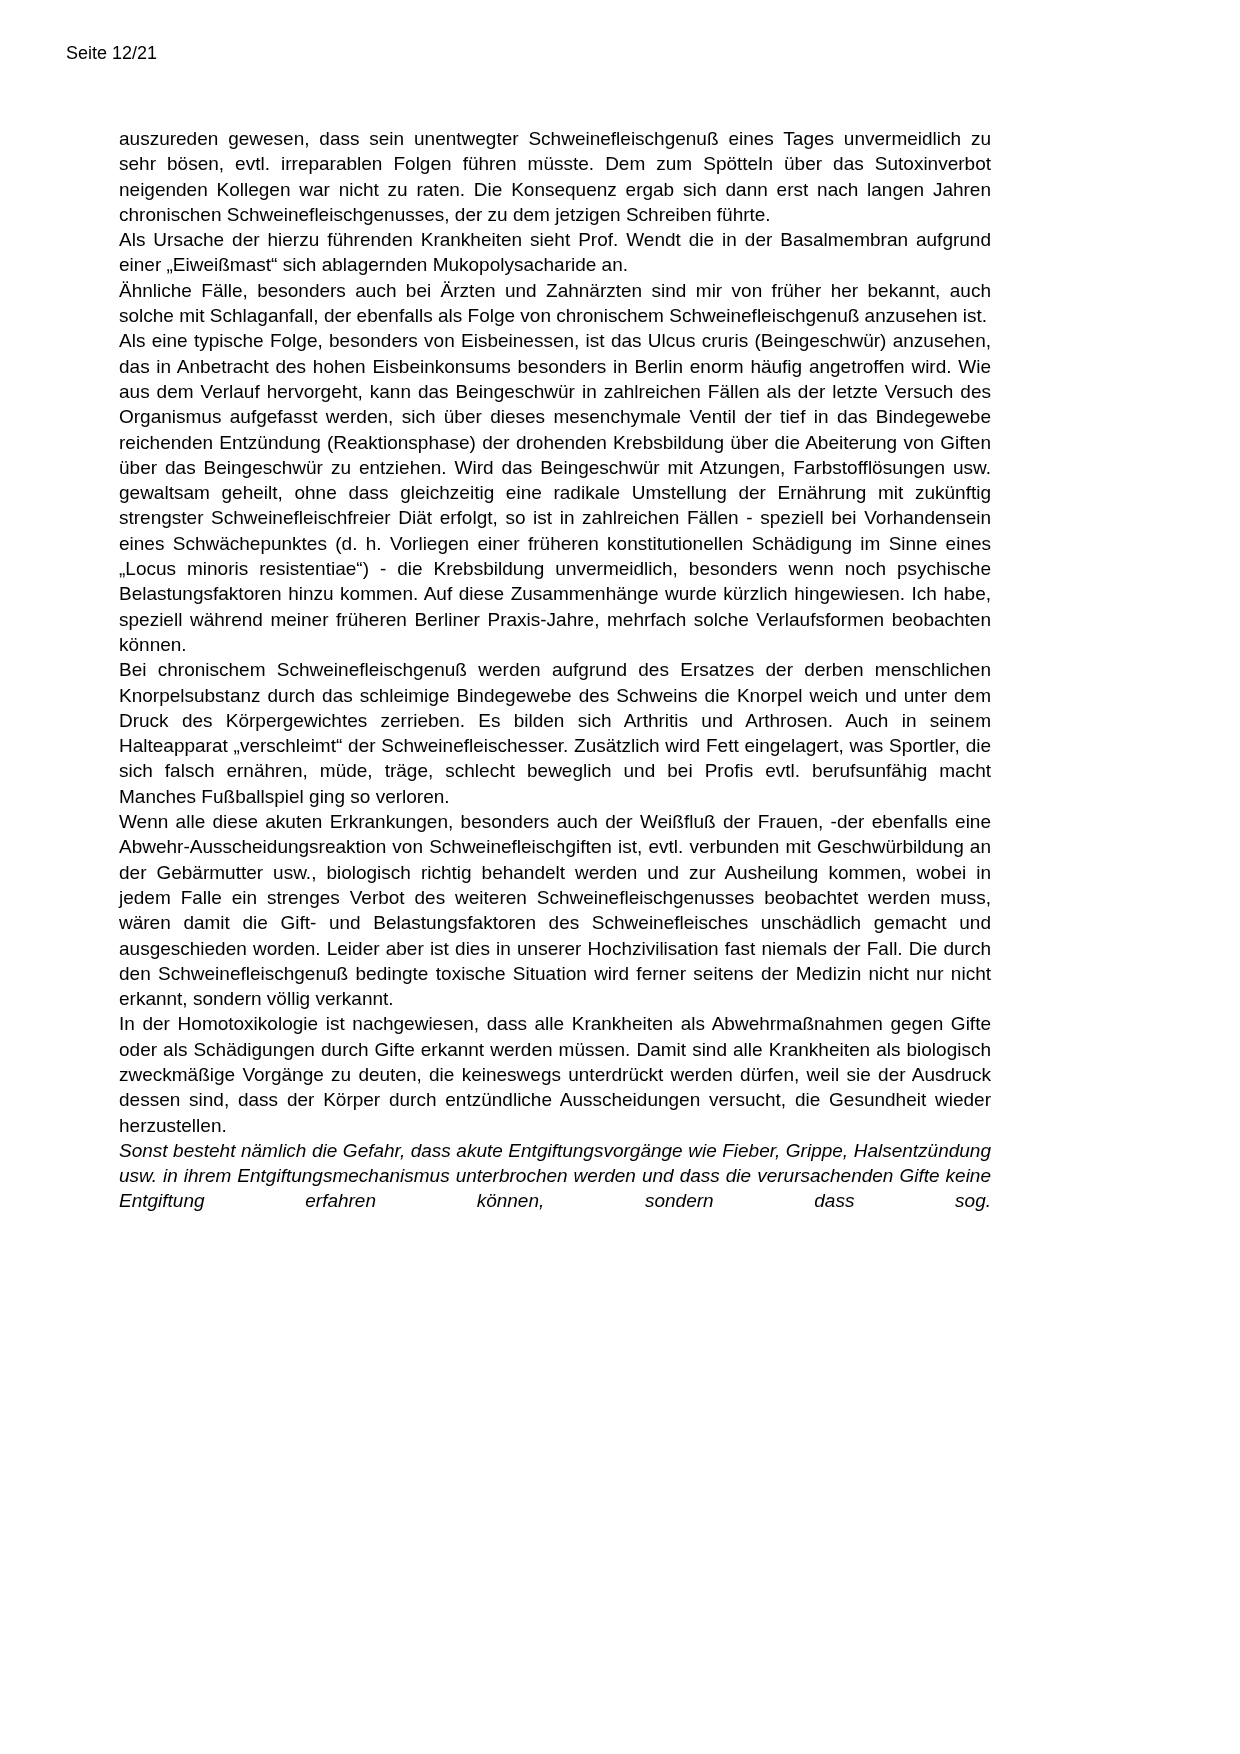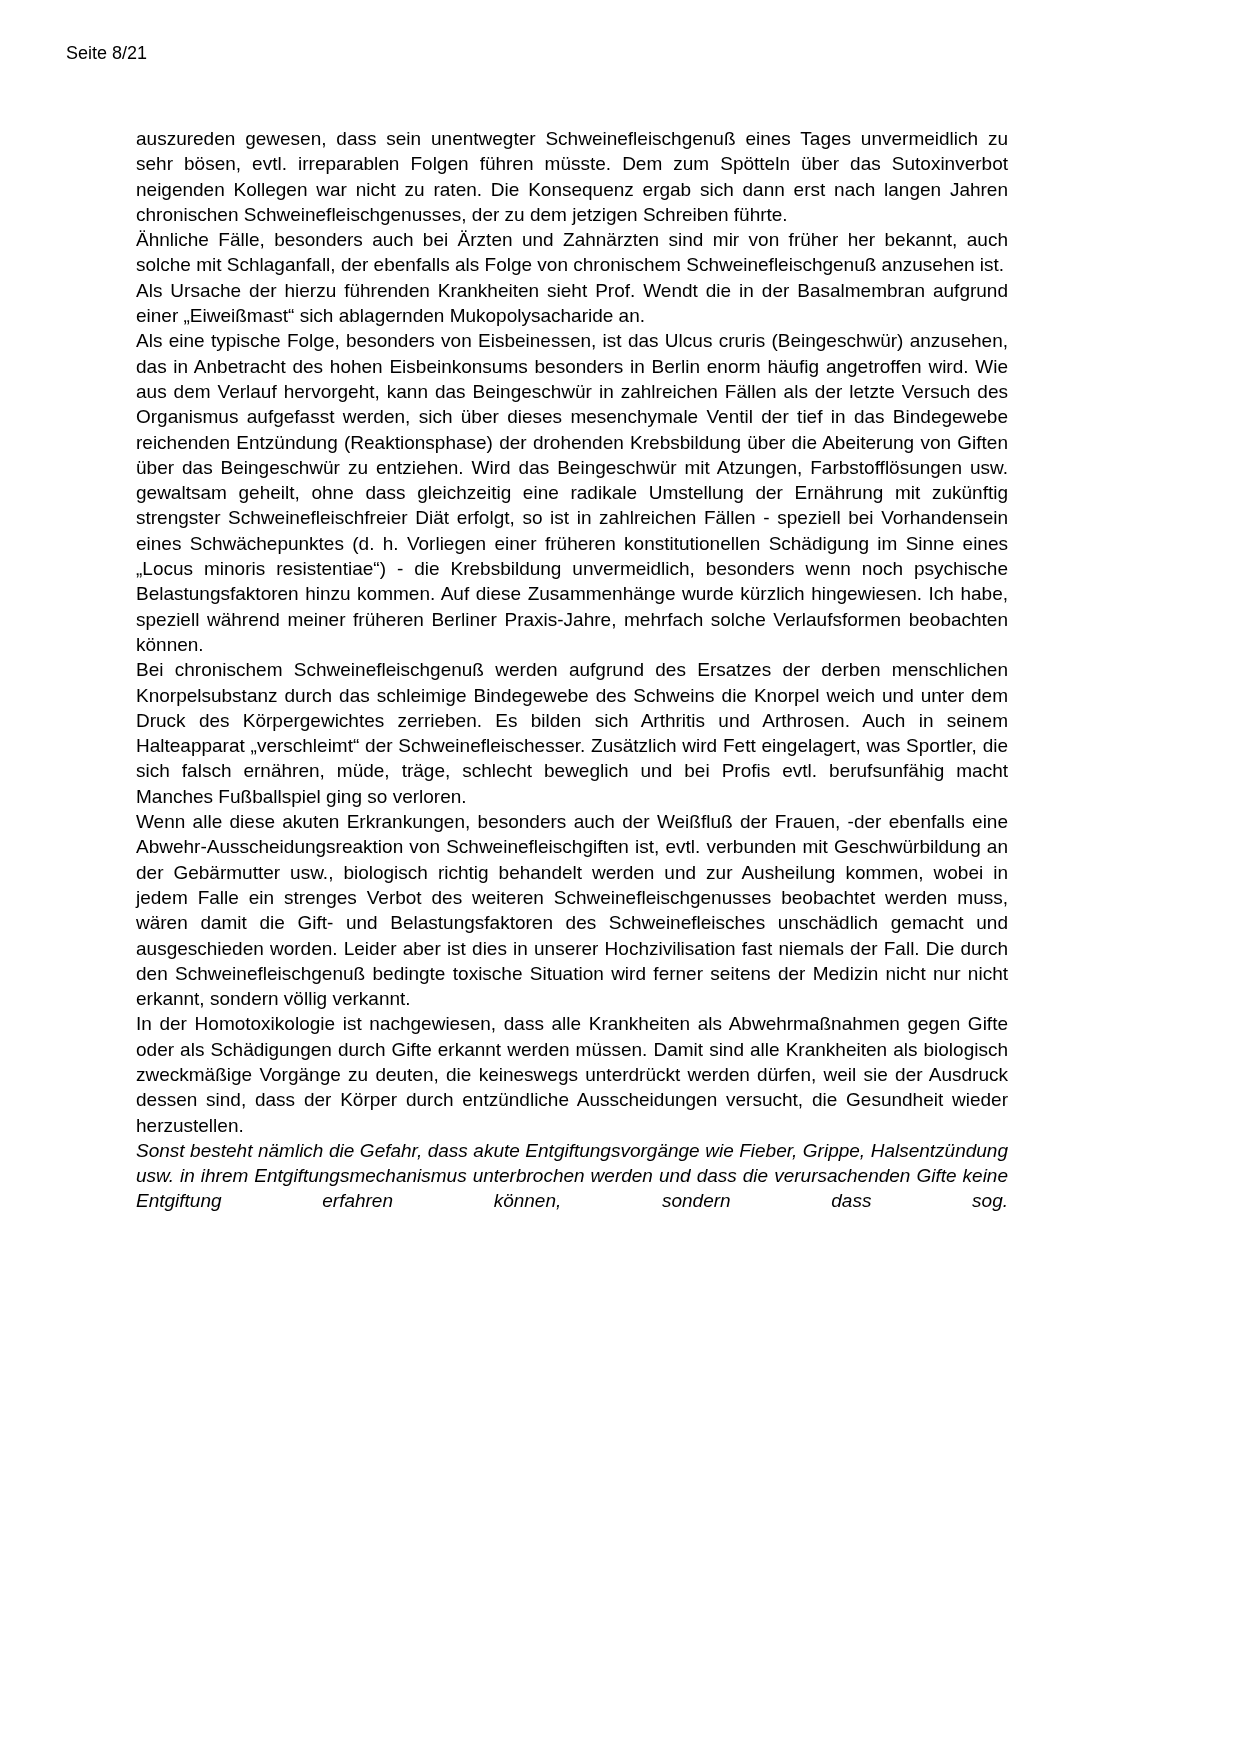--- a/index.html
+++ b/index.html
@@ -21,21 +21,21 @@
     position: absolute;
     top: 42px;
     left: 66px;
     font-size: 18px;
     line-height: 22px;
     color: #000000;
   }
   .body-text {
     position: absolute;
     top: 126px;
-    left: 136px;
+    left: 119px;
     width: 872px;
     font-size: 19px;
     line-height: 25.3px;
     color: #000000;
   }
   .body-text p {
     margin: 0;
     padding: 0;
     text-align: justify;
     text-justify: inter-word;
@@ -43,26 +43,26 @@
   .body-text p.justify-last {
     text-align-last: justify;
     font-style: italic;
   }
 </style>
 </head>
 <body>
 
 <div class="page">
 
-  <span class="page-number">Seite 8/21</span>
+  <span class="page-number">Seite 12/21</span>
 
   <div class="body-text">
     <p>auszureden gewesen, dass sein unentwegter Schweinefleischgenuß eines Tages unvermeidlich zu sehr bösen, evtl. irreparablen Folgen führen müsste. Dem zum Spötteln über das Sutoxinverbot neigenden Kollegen war nicht zu raten. Die Konsequenz ergab sich dann erst nach langen Jahren chronischen Schweinefleischgenusses, der zu dem jetzigen Schreiben führte.</p>
+    <p>Als Ursache der hierzu führenden Krankheiten sieht Prof. Wendt die in der Basalmembran aufgrund einer „Eiweißmast“ sich ablagernden Mukopolysacharide an.</p>
     <p>Ähnliche Fälle, besonders auch bei Ärzten und Zahnärzten sind mir von früher her bekannt, auch solche mit Schlaganfall, der ebenfalls als Folge von chronischem Schweinefleischgenuß anzusehen ist.</p>
-    <p>Als Ursache der hierzu führenden Krankheiten sieht Prof. Wendt die in der Basalmembran aufgrund einer „Eiweißmast“ sich ablagernden Mukopolysacharide an.</p>
     <p>Als eine typische Folge, besonders von Eisbeinessen, ist das Ulcus cruris (Beingeschwür) anzusehen, das in Anbetracht des hohen Eisbeinkonsums besonders in Berlin enorm häufig angetroffen wird. Wie aus dem Verlauf hervorgeht, kann das Beingeschwür in zahlreichen Fällen als der letzte Versuch des Organismus aufgefasst werden, sich über dieses mesenchymale Ventil der tief in das Bindegewebe reichenden Entzündung (Reaktionsphase) der drohenden Krebsbildung über die Abeiterung von Giften über das Beingeschwür zu entziehen. Wird das Beingeschwür mit Atzungen, Farbstofflösungen usw. gewaltsam geheilt, ohne dass gleichzeitig eine radikale Umstellung der Ernährung mit zukünftig strengster Schweinefleischfreier Diät erfolgt, so ist in zahlreichen Fällen - speziell bei Vorhandensein eines Schwächepunktes (d. h. Vorliegen einer früheren konstitutionellen Schädigung im Sinne eines „Locus minoris resistentiae“) - die Krebsbildung unvermeidlich, besonders wenn noch psychische Belastungsfaktoren hinzu kommen. Auf diese Zusammenhänge wurde kürzlich hingewiesen. Ich habe, speziell während meiner früheren Berliner Praxis-Jahre, mehrfach solche Verlaufsformen beobachten können.</p>
     <p>Bei chronischem Schweinefleischgenuß werden aufgrund des Ersatzes der derben menschlichen Knorpelsubstanz durch das schleimige Bindegewebe des Schweins die Knorpel weich und unter dem Druck des Körpergewichtes zerrieben. Es bilden sich Arthritis und Arthrosen. Auch in seinem Halteapparat „verschleimt“ der Schweinefleischesser. Zusätzlich wird Fett eingelagert, was Sportler, die sich falsch ernähren, müde, träge, schlecht beweglich und bei Profis evtl. berufsunfähig macht Manches Fußballspiel ging so verloren.</p>
     <p>Wenn alle diese akuten Erkrankungen, besonders auch der Weißfluß der Frauen, -der ebenfalls eine Abwehr-Ausscheidungsreaktion von Schweinefleischgiften ist, evtl. verbunden mit Geschwürbildung an der Gebärmutter usw., biologisch richtig behandelt werden und zur Ausheilung kommen, wobei in jedem Falle ein strenges Verbot des weiteren Schweinefleischgenusses beobachtet werden muss, wären damit die Gift- und Belastungsfaktoren des Schweinefleisches unschädlich gemacht und ausgeschieden worden. Leider aber ist dies in unserer Hochzivilisation fast niemals der Fall. Die durch den Schweinefleischgenuß bedingte toxische Situation wird ferner seitens der Medizin nicht nur nicht erkannt, sondern völlig verkannt.</p>
     <p>In der Homotoxikologie ist nachgewiesen, dass alle Krankheiten als Abwehrmaßnahmen gegen Gifte oder als Schädigungen durch Gifte erkannt werden müssen. Damit sind alle Krankheiten als biologisch zweckmäßige Vorgänge zu deuten, die keineswegs unterdrückt werden dürfen, weil sie der Ausdruck dessen sind, dass der Körper durch entzündliche Ausscheidungen versucht, die Gesundheit wieder herzustellen.</p>
     <p class="justify-last">Sonst besteht nämlich die Gefahr, dass akute Entgiftungsvorgänge wie Fieber, Grippe, Halsentzündung usw. in ihrem Entgiftungsmechanismus unterbrochen werden und dass die verursachenden Gifte keine Entgiftung erfahren können, sondern dass sog.</p>
   </div>
 
 </div>
 
 </body></html>

